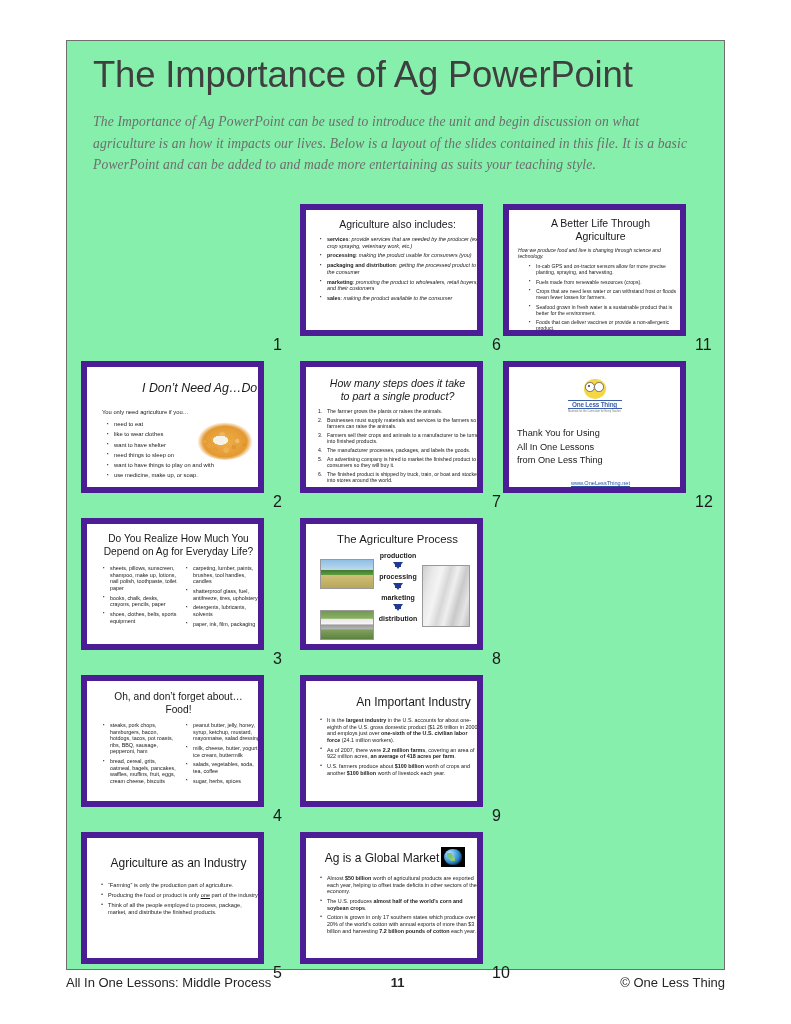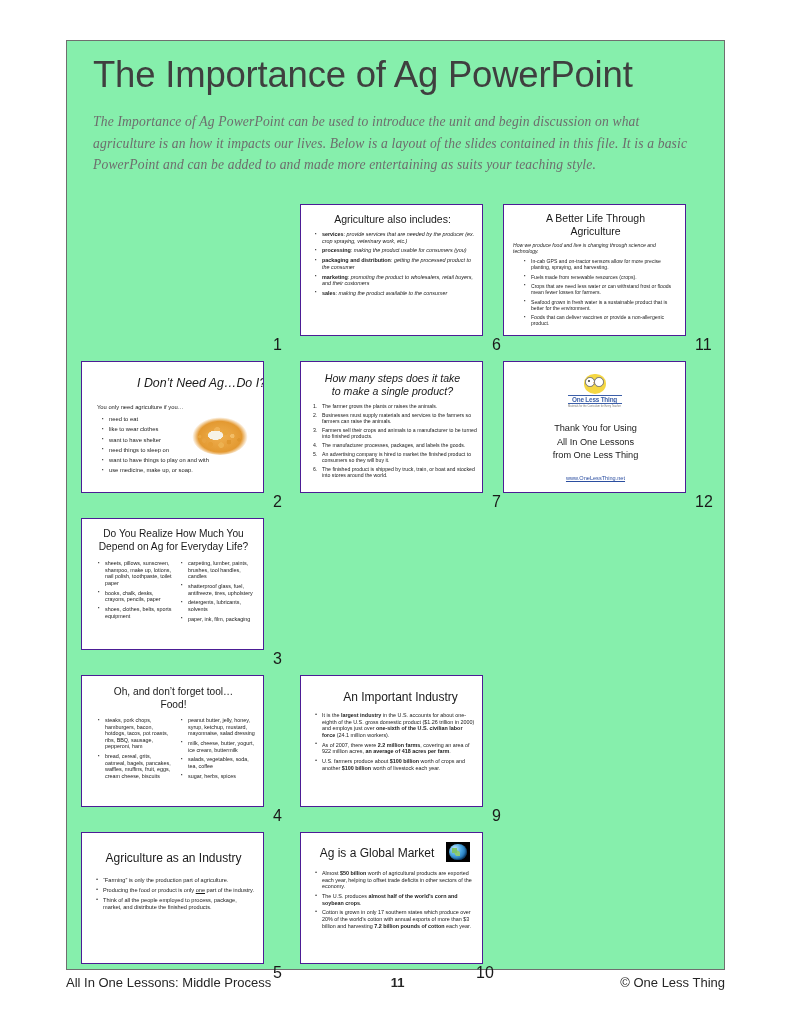--- a/index.html
+++ b/index.html
@@ -52,21 +52,21 @@
   .grid {
     position: absolute;
     left: 0; top: 0;
     width: 659px; height: 930px;
   }
   .cell { position: absolute; }
   .slide {
     position: absolute;
     left: 0; top: 0;
     background: #fff;
-    border: 1px solid #4c1d95;
+    border: 6px solid #4c1d95;
     overflow: hidden;
   }
   .slide-num {
     position: absolute;
     font-family: "Liberation Sans", sans-serif;
     font-size: 16px;
     color: #1a1a1a;
     bottom: -3px;
   }
 
@@ -217,21 +217,21 @@
     width: 54px;
     background:#fff;
     border-top: 1.2px solid #3b5ea8;
     border-bottom: 1.2px solid #3b5ea8;
     font-size: 6.4px; font-weight: bold; color:#3b5ea8;
     letter-spacing: -.2px;
   }
   .owl-tag { font-size: 2.6px; color:#777; margin-top:.5px; }
 
   .thanks {
-    text-align:center; font-size:9.2px; line-height:13.6px; color:#1a1a1a;
+    font-size:9.2px; line-height:13.6px; color:#1a1a1a;
   }
   .thanks-url {
     text-align:center; font-size:5.6px; color:#2b4ea0;
     text-decoration: underline; margin-top: 9px;
   }
 
   
   .footer {
     position: absolute;
     left: 66px; top: 975px;
@@ -302,21 +302,21 @@
               <li>use medicine, make up, or soap.</li>
             </ul>
           <div class="corn-img" style="left:110px;top:55px;width:56px;height:38px;position:absolute;"></div>
         </div>
         <div class="slide-num" style="left:192px;">2</div>
       </div>
 
       <div class="cell" style="left:233px; top:320px; width:200px; height:147px;">
         <div class="slide" style="width:183px;height:132px;">
           <div class="s-title" style="position:absolute;left:6px;top:10px;width:171px;font-size:10.6px;font-style:italic;">How many steps does it take</div>
-          <div class="s-title" style="position:absolute;left:6px;top:23px;width:171px;font-size:10.6px;font-style:italic;">to make a single product?</div>
+          <div class="s-title" style="position:absolute;left:6px;top:23px;width:171px;font-size:10.6px;font-style:italic;">to part a single product?</div>
           <ol class="s-num" id="s7list" style="position:absolute;left:12px;top:41px;width:164px;font-size:5.2px;">
               <li>The farmer grows the plants or raises the animals.</li>
               <li>Businesses must supply materials and services to the farmers so farmers can raise the animals.</li>
               <li>Farmers sell their crops and animals to a manufacturer to be turned into finished products.</li>
               <li>The manufacturer processes, packages, and labels the goods.</li>
               <li>An advertising company is hired to market the finished product to consumers so they will buy it.</li>
               <li>The finished product is shipped by truck, train, or boat and stocked into stores around the world.</li>
             </ol>
         </div>
         <div class="slide-num" style="left:192px;">7</div>
@@ -363,24 +363,44 @@
                   <li>shatterproof glass, fuel, antifreeze, tires, upholstery</li>
                   <li>detergents, lubricants, solvents</li>
                   <li>paper, ink, film, packaging</li>
                 </ul>
               </div>
           </div>
         </div>
         <div class="slide-num" style="left:192px;">3</div>
       </div>
 
+      <div class="cell" style="left:233px; top:477px; width:200px; height:147px;">
+        <div class="slide" style="width:183px;height:132px;">
+          <div class="s-title" style="position:absolute;left:6px;top:9px;width:171px;font-size:11.4px;">The Agriculture Process</div>
+
+          <div class="ph-combine" style="position:absolute;left:14px;top:35px;width:54px;height:30px;border:.5px solid #999;"></div>
+          <div class="ph-truck" style="position:absolute;left:14px;top:86px;width:54px;height:30px;border:.5px solid #999;"></div>
+          <div class="ph-silo" style="position:absolute;left:116px;top:41px;width:48px;height:62px;border:.5px solid #999;"></div>
+
+          <div style="position:absolute;left:66px;top:28px;width:52px;">
+            <div class="proc-label">production</div>
+            <div class="proc-arrow" style="margin-top:3px;"></div>
+            <div class="proc-label" style="margin-top:4px;">processing</div>
+            <div class="proc-arrow" style="margin-top:3px;"></div>
+            <div class="proc-label" style="margin-top:4px;">marketing</div>
+            <div class="proc-arrow" style="margin-top:3px;"></div>
+            <div class="proc-label" style="margin-top:4px;">distribution</div>
+          </div>
+        </div>
+        <div class="slide-num" style="left:192px;">8</div>
+      </div>
 
       <div class="cell" style="left:14px; top:634px; width:200px; height:147px;">
         <div class="slide" style="width:183px;height:132px;">
-          <div class="s-title" style="position:absolute;left:4px;top:10px;width:175px;font-size:10.2px;">Oh, and don’t forget tool…</div>
+          <div class="s-title" style="position:absolute;left:4px;top:10px;width:175px;font-size:10.2px;">Oh, and don’t forget about…</div>
           <div class="s-title" style="position:absolute;left:4px;top:23px;width:175px;font-size:10.2px;">Food!</div>
           <div class="twocol" style="position:absolute;left:16px;top:41px;width:158px;font-size:5.4px;">
             <div>
                 <ul class="s-list" id="s4c1">
                   <li>steaks, pork chops, hamburgers, bacon, hotdogs, tacos, pot roasts, ribs, BBQ, sausage, pepperoni, ham</li>
                   <li>bread, cereal, grits, oatmeal, bagels, pancakes, waffles, muffins, fruit, eggs, cream cheese, biscuits</li>
                 </ul>
               </div>
             <div>
                 <ul class="s-list" id="s4c2">
@@ -390,21 +410,21 @@
                   <li>sugar, herbs, spices</li>
                 </ul>
               </div>
           </div>
         </div>
         <div class="slide-num" style="left:192px;">4</div>
       </div>
 
       <div class="cell" style="left:233px; top:634px; width:200px; height:147px;">
         <div class="slide" style="width:183px;height:132px;">
-          <div class="s-title" style="position:absolute;left:14px;top:14px;width:171px;font-size:12px;">An Important Industry</div>
+          <div class="s-title" style="position:absolute;left:22px;top:14px;width:171px;font-size:12px;">An Important Industry</div>
           <ul class="s-list round" id="s9list" style="position:absolute;left:14px;top:36px;width:162px;font-size:5.4px;">
               <li>It is the <b>largest industry</b> in the U.S. accounts for about one-eighth of the U.S. gross domestic product ($1.26 trillion in 2000) and employs just over <b>one-sixth of the U.S. civilian labor force</b> (24.1 million workers).</li>
               <li>As of 2007, there were <b>2.2 million farms</b>, covering an area of 922 million acres, <b>an average of 418 acres per farm</b>.</li>
               <li>U.S. farmers produce about <b>$100 billion</b> worth of crops and another <b>$100 billion</b> worth of livestock each year.</li>
             </ul>
         </div>
         <div class="slide-num" style="left:192px;">9</div>
       </div>
 
       <div class="cell" style="left:14px; top:791px; width:200px; height:147px;">
@@ -426,21 +446,21 @@
             <div class="globe">
                 <span></span>
               </div>
           </div>
           <ul class="s-list round" id="s10list" style="position:absolute;left:14px;top:37px;width:162px;font-size:5.4px;">
               <li>Almost <b>$50 billion</b> worth of agricultural products are exported each year, helping to offset trade deficits in other sectors of the economy.</li>
               <li>The U.S. produces <b>almost half of the world’s corn and soybean crops</b>.</li>
               <li>Cotton is grown in only 17 southern states which produce over 20% of the world’s cotton with annual exports of more than $3 billion and harvesting <b>7.2 billion pounds of cotton</b> each year.</li>
             </ul>
         </div>
-        <div class="slide-num" style="left:176px;">10</div>
+        <div class="slide-num" style="left:192px;">10</div>
       </div>
 
     </div>
   </div>
 
   <div class="footer">
     <div class="left">All In One Lessons: Middle Process</div>
     <div class="mid">11</div>
     <div class="right">© One Less Thing</div>
   </div>

